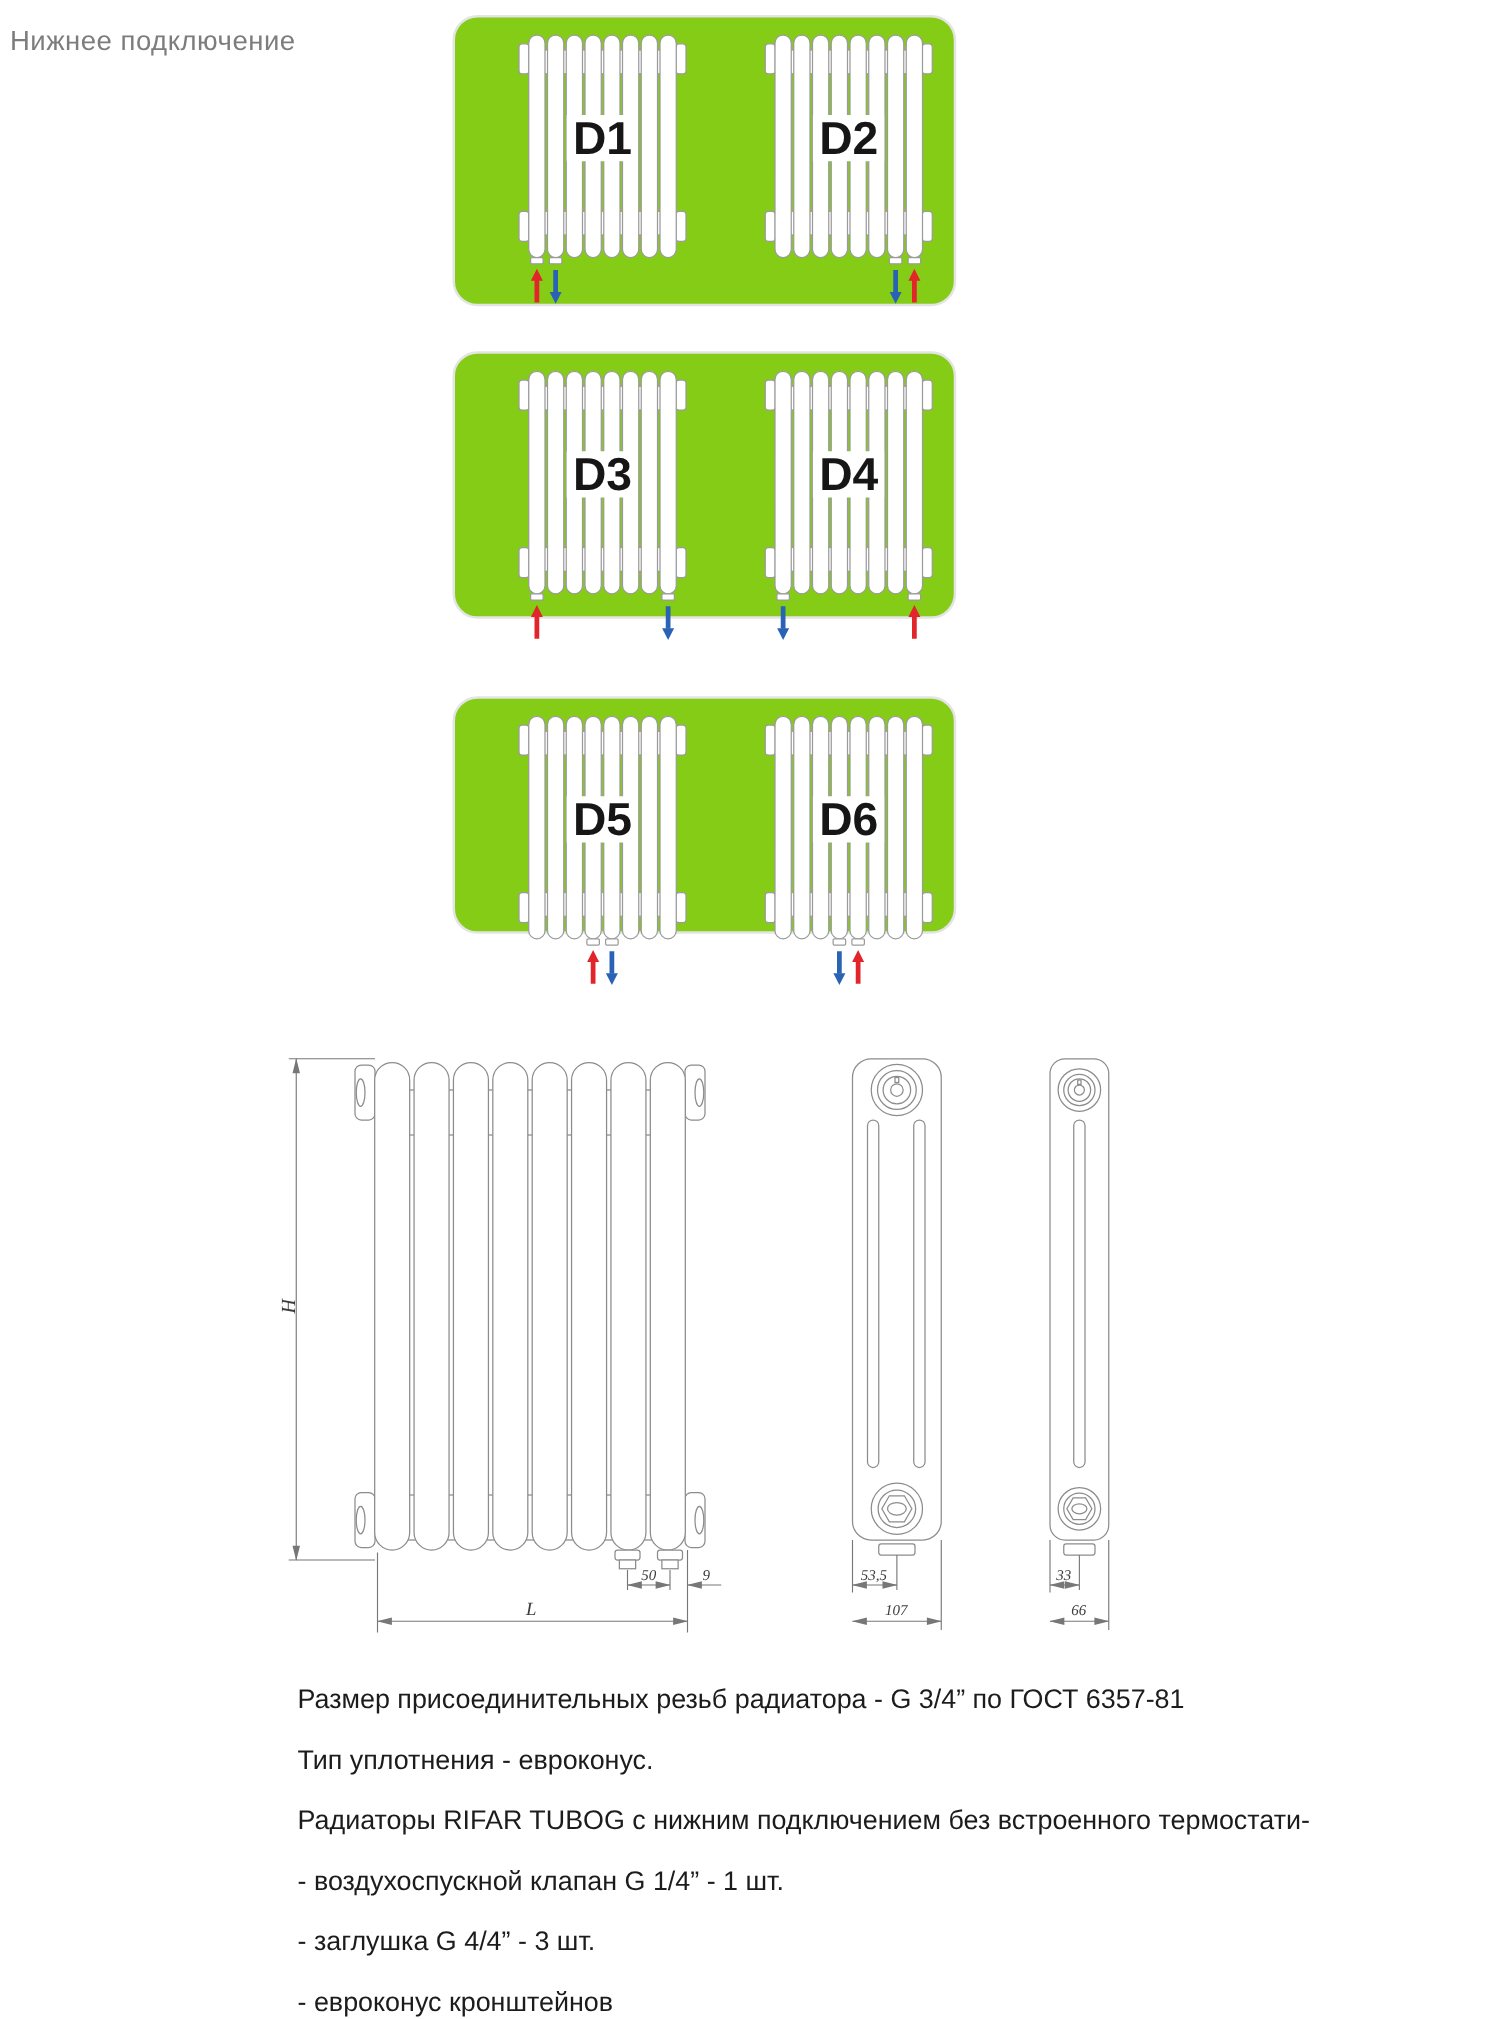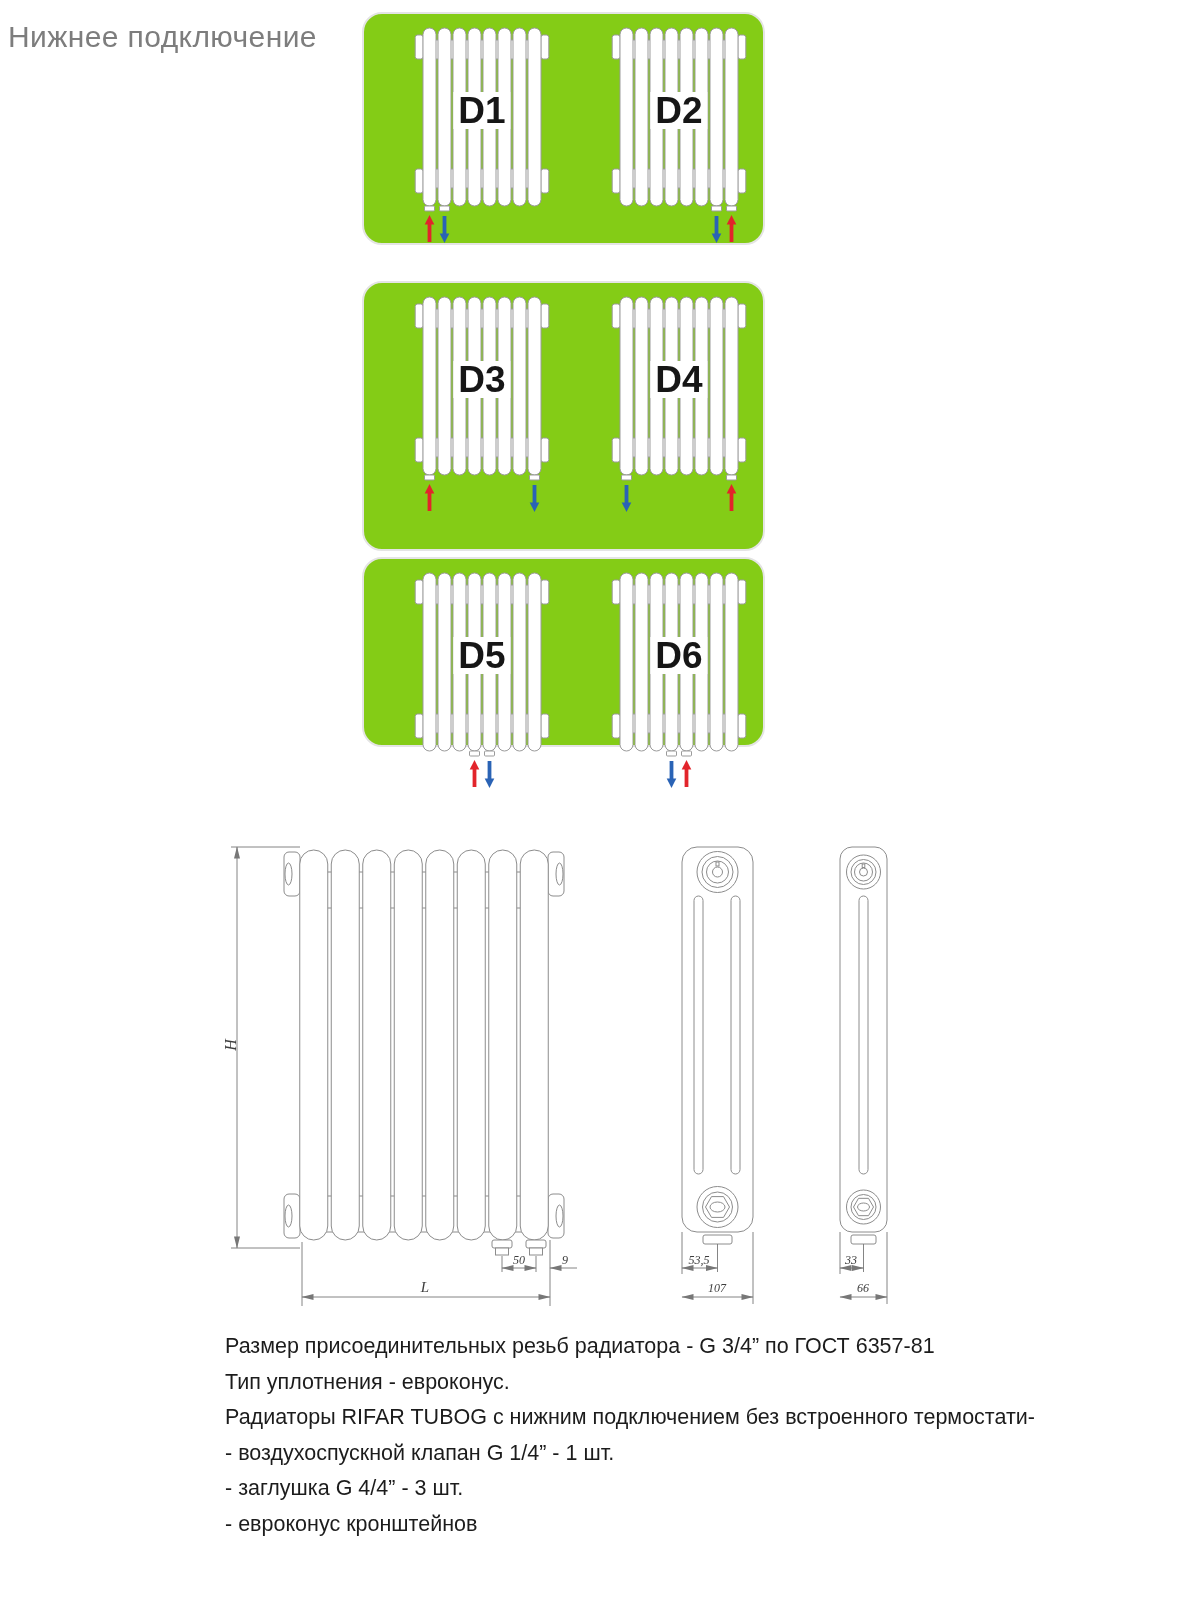--- a/index.html
+++ b/index.html
@@ -2,44 +2,44 @@
 <html><head>
 <meta charset="utf-8">
 <style>
   html,body{margin:0;padding:0;}
   body{
     width:1200px;height:1615px;position:relative;background:#ffffff;
     font-family:"Liberation Sans",sans-serif;overflow:hidden;
   }
   #page-title{
     position:absolute;left:8px;top:20px;
-    font-size:30px;font-weight:400;color:#7d7d7d;letter-spacing:.4px;
+    font-size:22px;font-weight:400;color:#7d7d7d;letter-spacing:.4px;
   }
   .panel{
     position:absolute;left:362px;width:403px;box-sizing:border-box;
     border:2px solid #e4e4e4;border-radius:20px;background:#84cc16;
   }
   #panel-0{top:12px;height:233px;}
-  #panel-1{top:281px;height:270px;}
+  #panel-1{top:281px;height:214px;}
   #panel-2{top:557px;height:190px;}
   .diagram{position:absolute;top:6px;width:136px;height:224px;}
   .diagram.pos-0{left:50px;}
   .diagram.pos-1{left:247px;}
   .diagram svg{display:block;width:136px;height:224px;}
   .dlabel{
     position:absolute;top:72px;left:50%;transform:translateX(-50%);
     background:#fff;padding:0 5px;font-size:37px;font-weight:600;
     color:#161616;line-height:1.0;white-space:nowrap;
   }
   #tech-drawing{position:absolute;left:185px;top:812px;}
   #notes{
     position:absolute;left:225px;top:1329px;width:970px;
     font-size:21.5px;line-height:35.6px;color:#1c1c1c;
   }
-  #notes p{margin:0;}
+  #notes p{margin:13px;}
   .dimtxt{
     font-family:"Liberation Serif",serif;font-style:italic;fill:#3d3d3d;
   }
 </style>
 </head>
 <body>
 
 <div id="page-title">Нижнее подключение</div>
 
 <div class="panel" id="panel-0">

